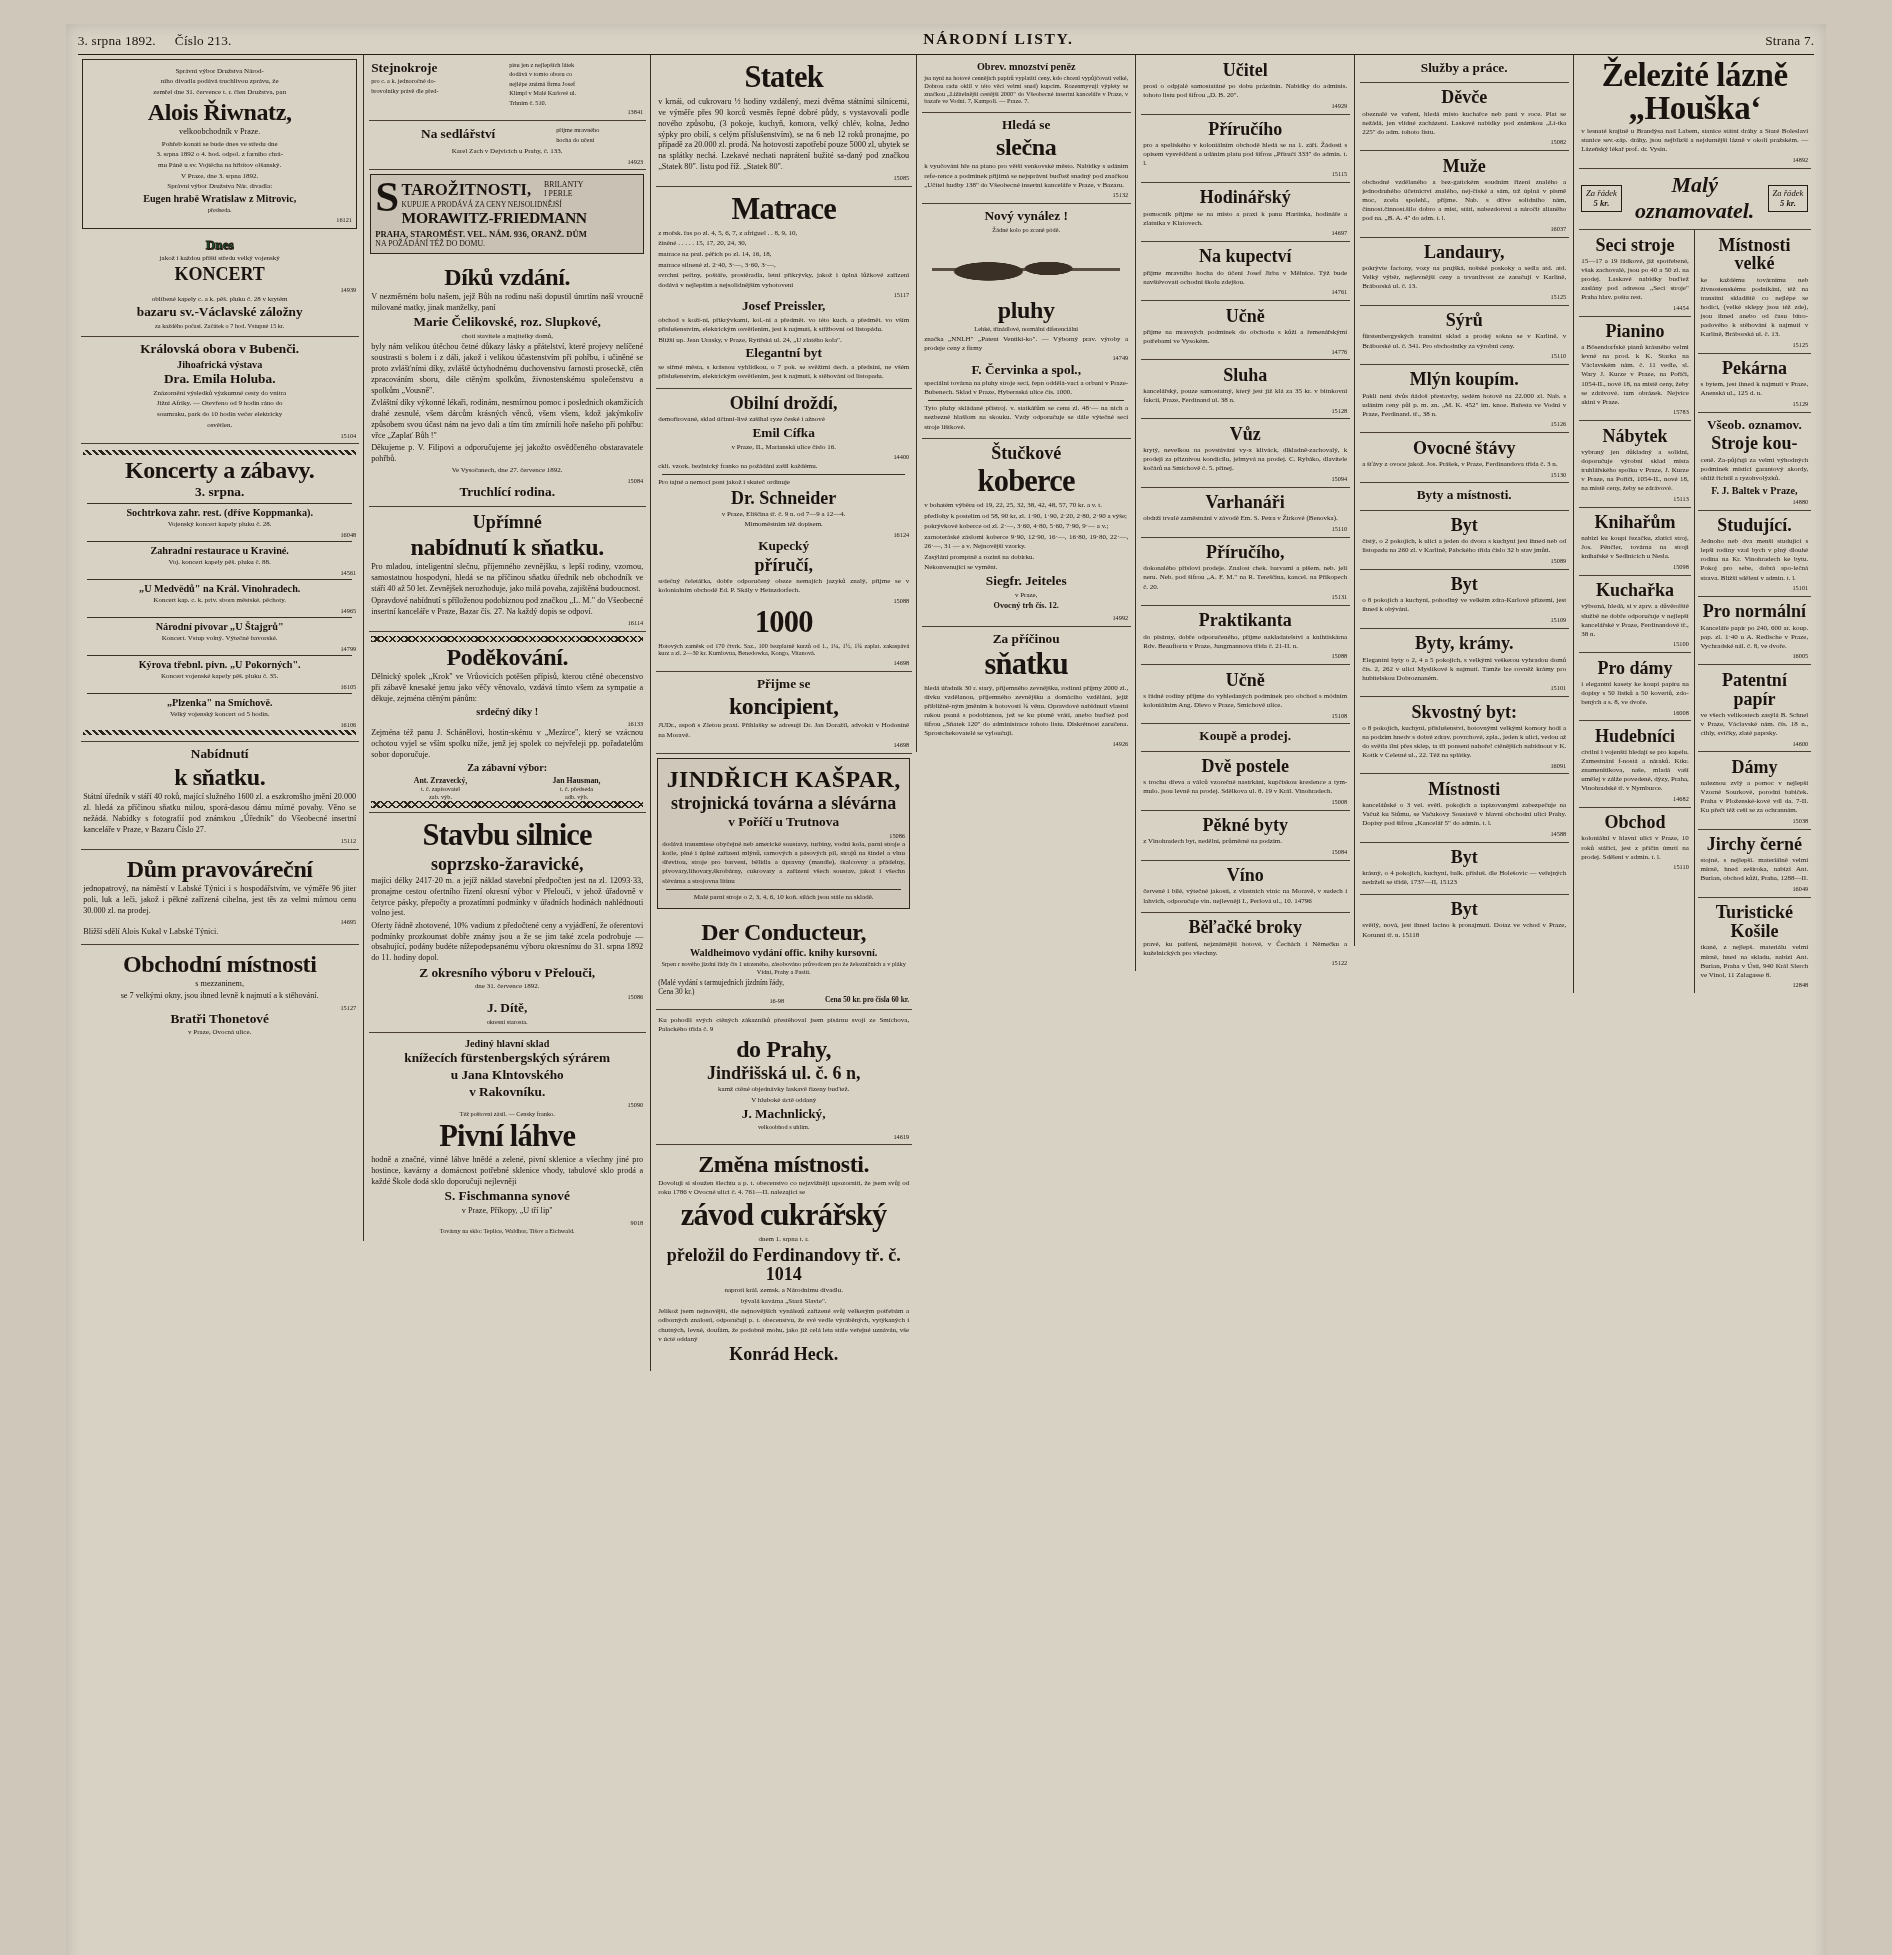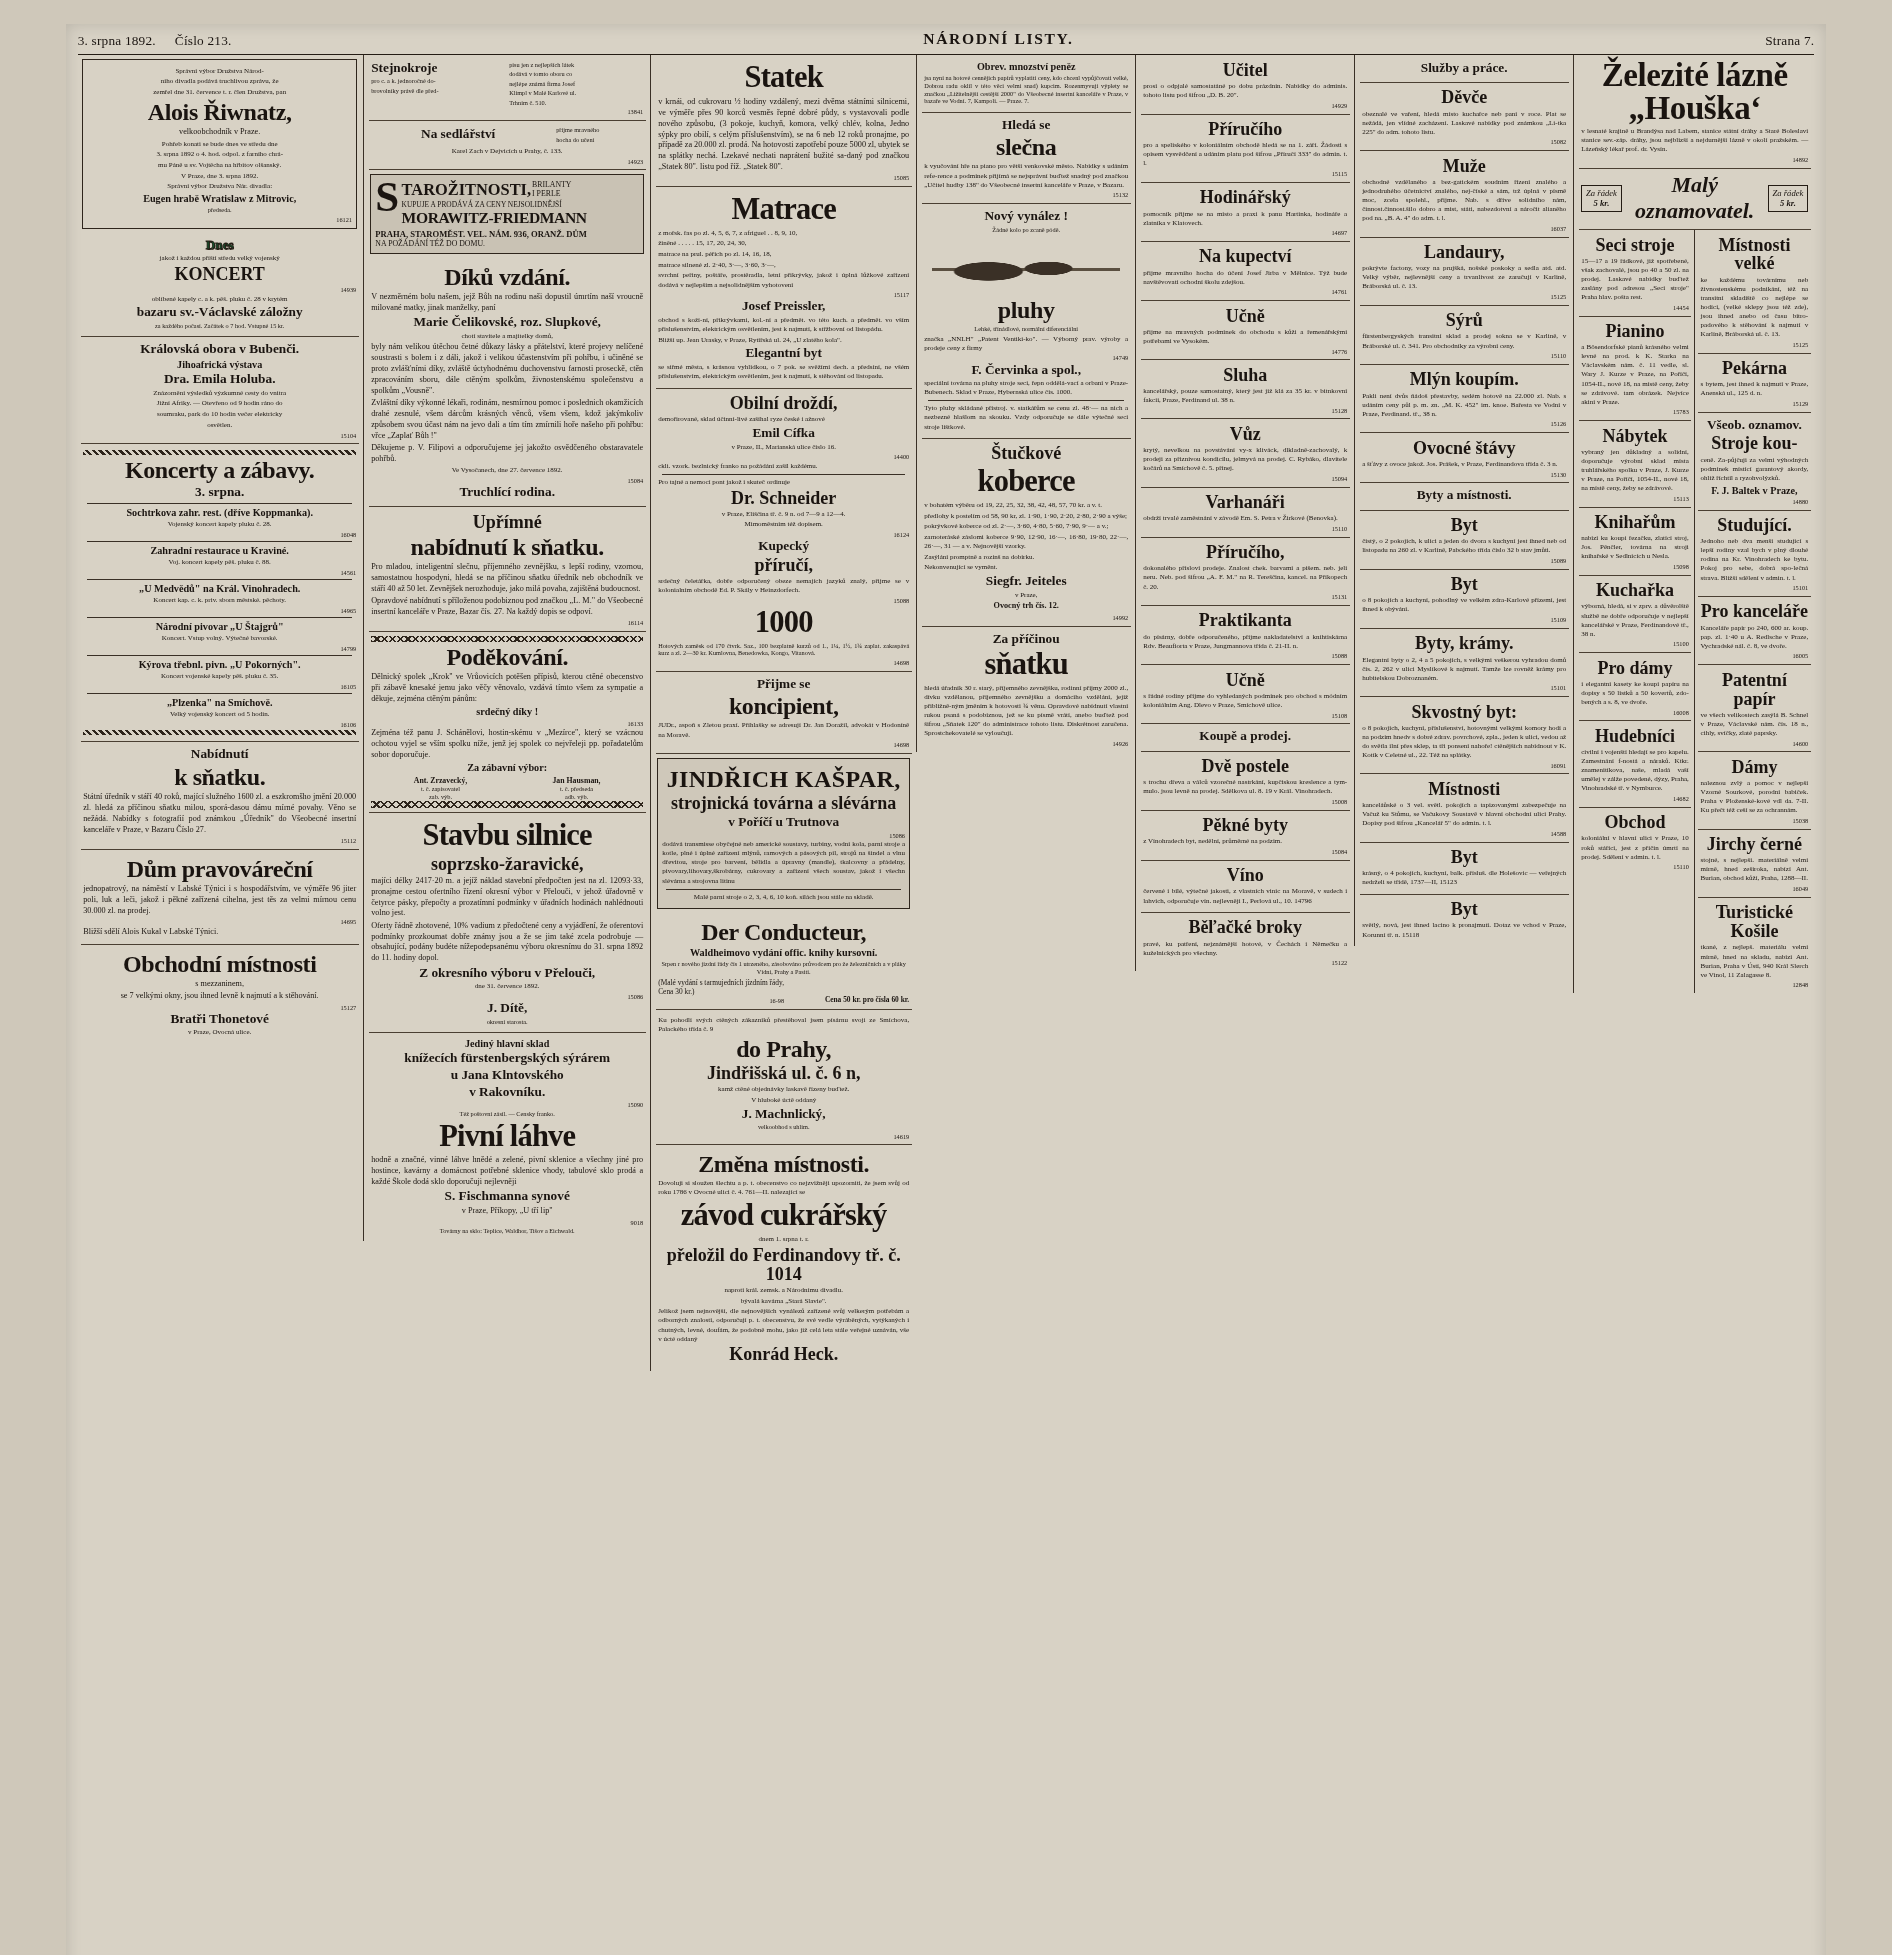--- a/index.html
+++ b/index.html
@@ -270,21 +270,21 @@
             </div>
           </div>
           <p class="c sm">Karel Zach v Dejvicích u Prahy, č. 133.</p>
           <span class="num">14923</span>
         </div>
 
         <div class="ad boxed" style="background:#c9c2b4;">
           <div style="display:flex; align-items:flex-start; gap:2.3px; text-align:left;">
             <div style="font-size:43px; font-weight:bold; line-height:.8;">S</div>
             <div style="flex:1;">
-              <div style="display:flex; align-items:center; gap:1px;">
+              <div style="display:flex; align-items:center; gap:13px;">
                 <div style="font-size:16.4px; font-weight:bold;">TAROŽITNOSTI,</div>
                 <div style="font-size:7.8px; line-height:1.1;">
                   <div>BRILANTY</div>
                   <div>I PERLE</div>
                 </div>
               </div>
               <div style="font-size:7.4px;">KUPUJE A PRODÁVÁ ZA CENY NEJSOLIDNĚJŠÍ</div>
               <div style="font-size:15.6px; font-weight:bold; letter-spacing:-0.4px;">MORAWITZ-FRIEDMANN</div>
             </div>
           </div>
@@ -796,21 +796,21 @@
               <p class="sm">ceně. Za-půjčuji za velmi výhodných podmínek místící garantový akordy, ohlíž říchtíl a ryzohvolýzků.</p>
               <div class="h3">F. J. Baltek v Praze,</div>
               <span class="num">14880</span>
             </div>
             <div class="ad">
               <div class="h1">Studující.</div>
               <p class="sm">Jednoho neb dva menší studujicí s lepší rodiny vzal bych v plný dlouhé rodina na Kr. Vinohradech ke bytu. Pokoj pro sebe, dobrá spo-lečná strava. Bližší sdělení v admin. t. l.</p>
               <span class="num">15101</span>
             </div>
             <div class="ad">
-              <div class="h1">Pro kanceláře</div>
+              <div class="h1">Pro normální</div>
               <p class="sm">Kanceláře papír po 240, 600 ar. koup. pap. zl. 1·40 u A. Redlsche v Praze, Vychradské nál. č. 8, ve dvoře.</p>
               <span class="num">16005</span>
             </div>
             <div class="ad">
               <div class="h1">Patentní papír</div>
               <p class="sm">ve všech velikostech zasýlá B. Schnel v Praze, Václavské nám. čís. 18 n., cihly, svíčky, zlaté paprsky.</p>
               <span class="num">14600</span>
             </div>
             <div class="ad">
               <div class="h1">Dámy</div>

